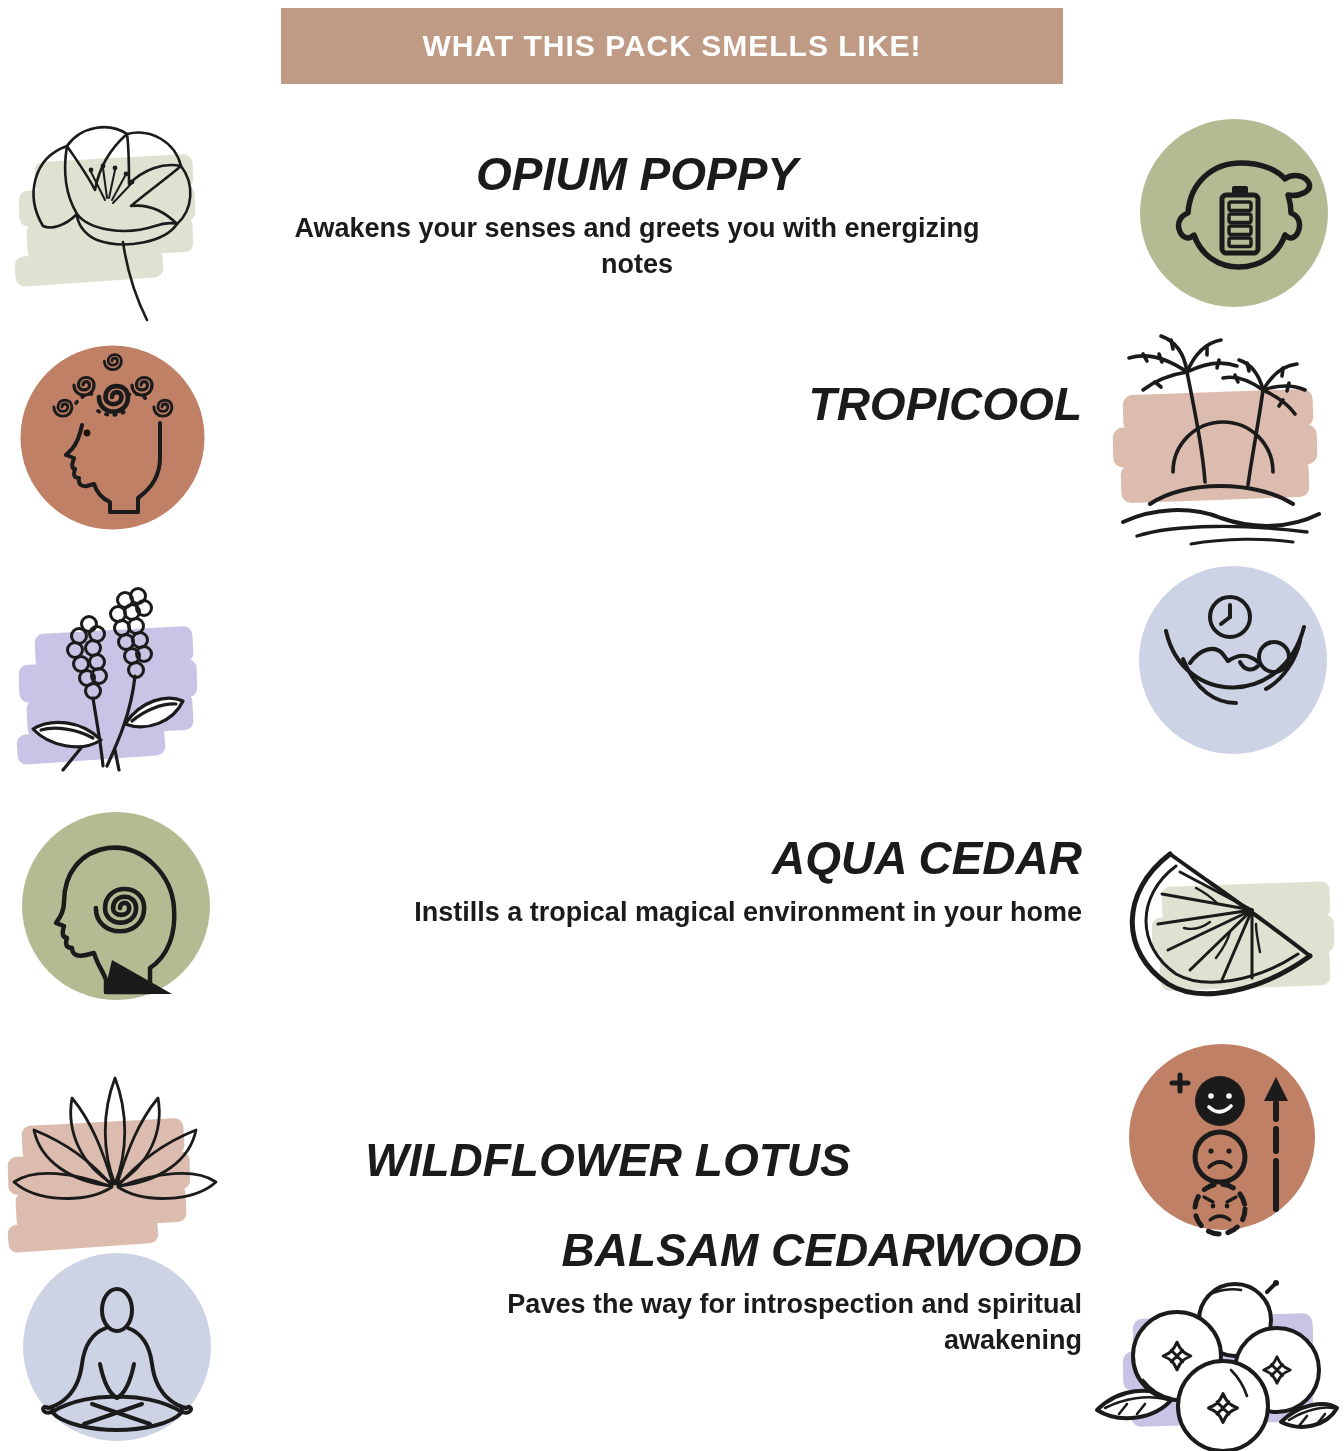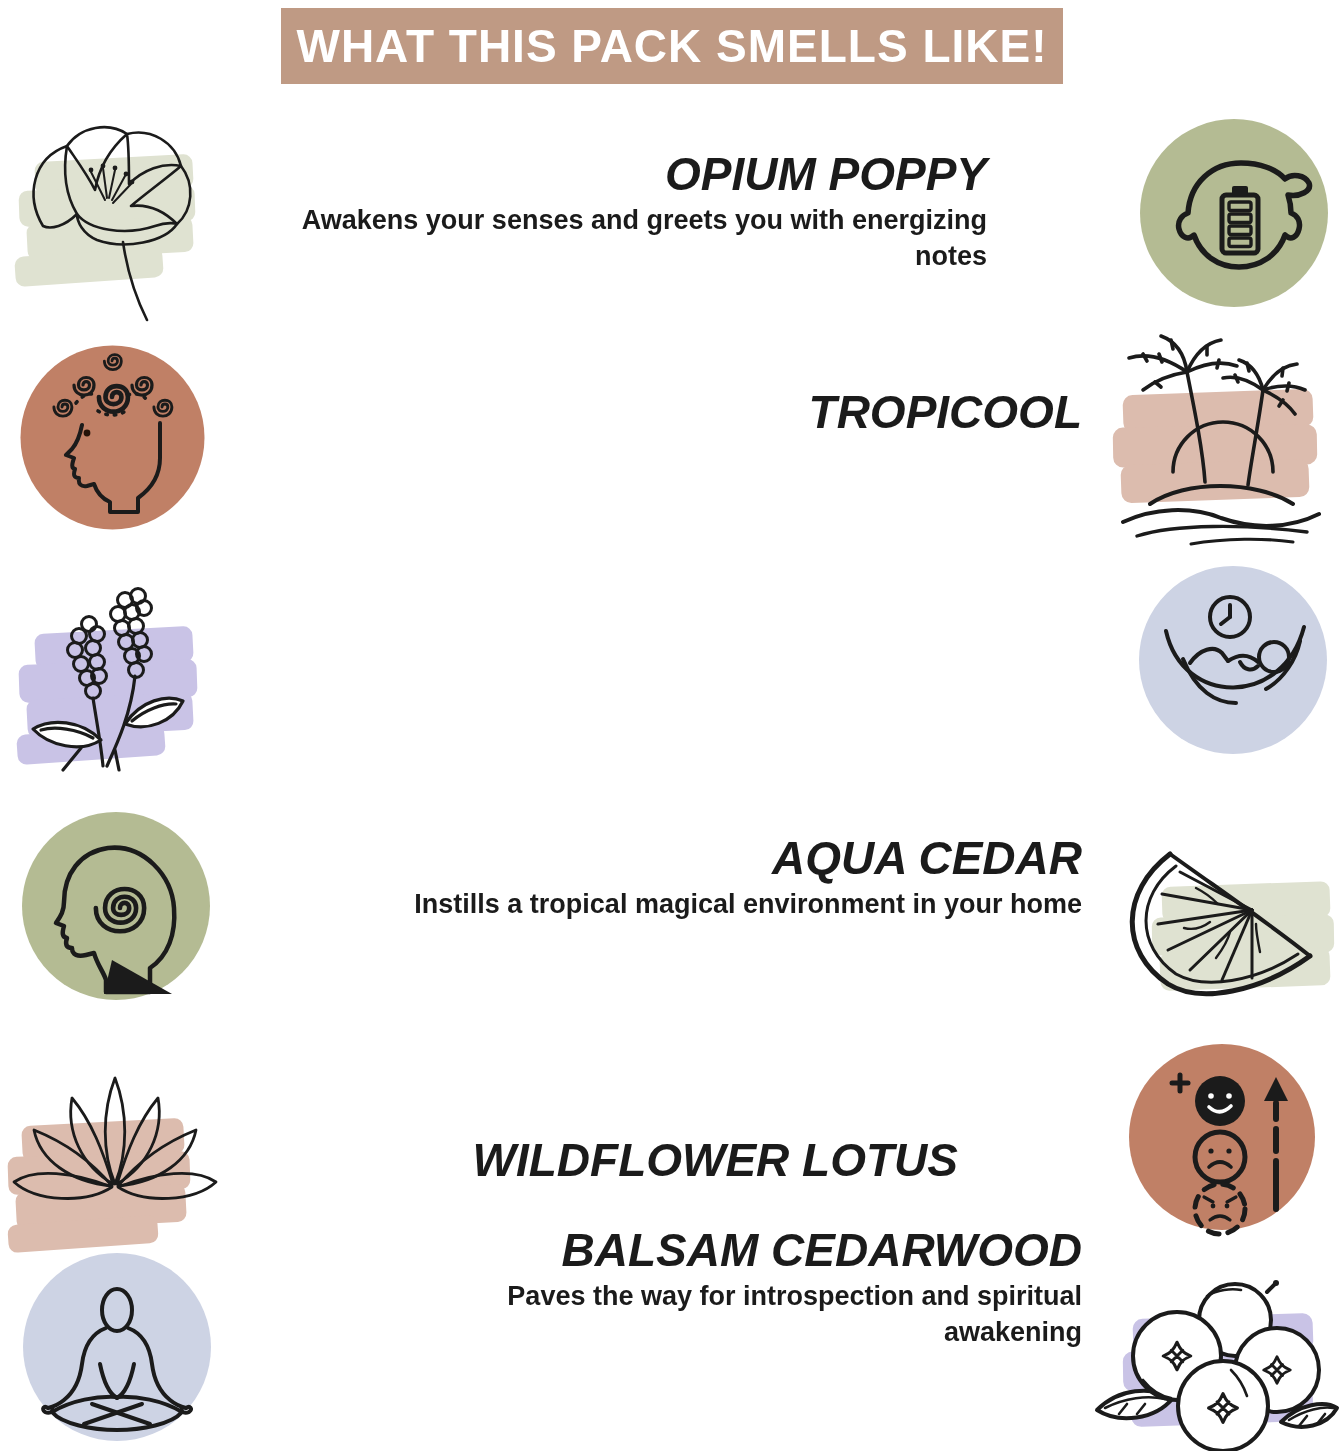--- a/index.html
+++ b/index.html
@@ -1,26 +1,26 @@
 <!DOCTYPE html>
 <html style="--banner: #bf9a84; --sage: #b4bb93; --sage-light: #dfe2d1; --terracotta: #c08066; --pink: #dcbcae; --lavender: #c9c3e6; --periwinkle: #cdd3e4; --ink: #1b1b1b; --paper: #ffffff;"><head>
 <meta charset="utf-8">
 <style>
   html,body{margin:0;padding:0;background:#ffffff;}
   #page{position:relative;width:1344px;height:1451px;background:var(--paper,#fff);overflow:hidden;
         font-family:"Liberation Sans",sans-serif;color:var(--ink,#1b1b1b);}
   svg{position:absolute;overflow:visible;}
   .banner{position:absolute;left:281px;top:8px;width:782px;height:76px;background:var(--banner,#bf9a84);
           display:flex;align-items:center;justify-content:center;}
-  .banner .bt{font-weight:bold;font-size:46px;letter-spacing:1px;color:#ffffff;white-space:nowrap;}
+  .banner .bt{font-weight:bold;font-size:30px;letter-spacing:1px;color:#ffffff;white-space:nowrap;}
   .txt{position:absolute;width:700px;}
-  .txt.left{text-align:right;}
+  .txt.left{text-align:center;}
   .txt.right{text-align:right;}
   .t{font-style:italic;font-weight:bold;font-size:46px;line-height:52px;letter-spacing:0px;color:var(--ink,#1b1b1b);}
-  .d{margin-top:2px;font-weight:bold;font-size:27px;line-height:36px;color:var(--ink,#1b1b1b);}
+  .d{margin-top:10px;font-weight:bold;font-size:27px;line-height:36px;color:var(--ink,#1b1b1b);}
   .stroke{fill:none;stroke:var(--ink,#1b1b1b);stroke-linecap:round;stroke-linejoin:round;}
 </style>
 </head>
 <body>
 
 <div id="page">
 
   <svg width="0" height="0" aria-hidden="true">
     <defs>
       <path id="spiral" class="stroke" stroke-width="3.2" d="M0 0 c0,-4.5 6.5,-4.5 6.5,0 c0,6.5 -11,6.5 -11,0 c0,-10 15.5,-10 15.5,0 c0,13.5 -20,13.5 -20,0"></path>
@@ -96,21 +96,21 @@
     <use href="#spiral" transform="translate(42,62) scale(0.9)"></use>
     <use href="#spiral" transform="translate(142,62) scale(0.9)"></use>
     <use href="#spiral" transform="translate(92,16) scale(0.85)"></use>
     <g class="stroke" stroke-width="3.6" stroke-dasharray="1.5 7">
       <path d="M56,58 Q66,46 76,50"></path>
       <path d="M108,50 Q120,46 128,56"></path>
       <path d="M78,66 Q92,74 106,66"></path>
     </g>
   </svg>
 
-  <div class="txt right" style="right:262px;top:386px">
+  <div class="txt right" style="right:262px;top:378px">
     <div class="t">TROPICOOL</div>
   </div>
 
   <svg style="left:1095px;top:330px" width="250" height="220" viewBox="0 0 250 220">
     <g style="fill:var(--pink)">
       <rect x="28" y="62" width="190" height="38" rx="10" transform="rotate(-2 123 81)"></rect>
       <rect x="18" y="96" width="204" height="40" rx="10" transform="rotate(-1 120 116)"></rect>
       <rect x="26" y="132" width="188" height="38" rx="10" transform="rotate(-2 120 151)"></rect>
     </g>
     <g class="stroke" stroke-width="3.6">

